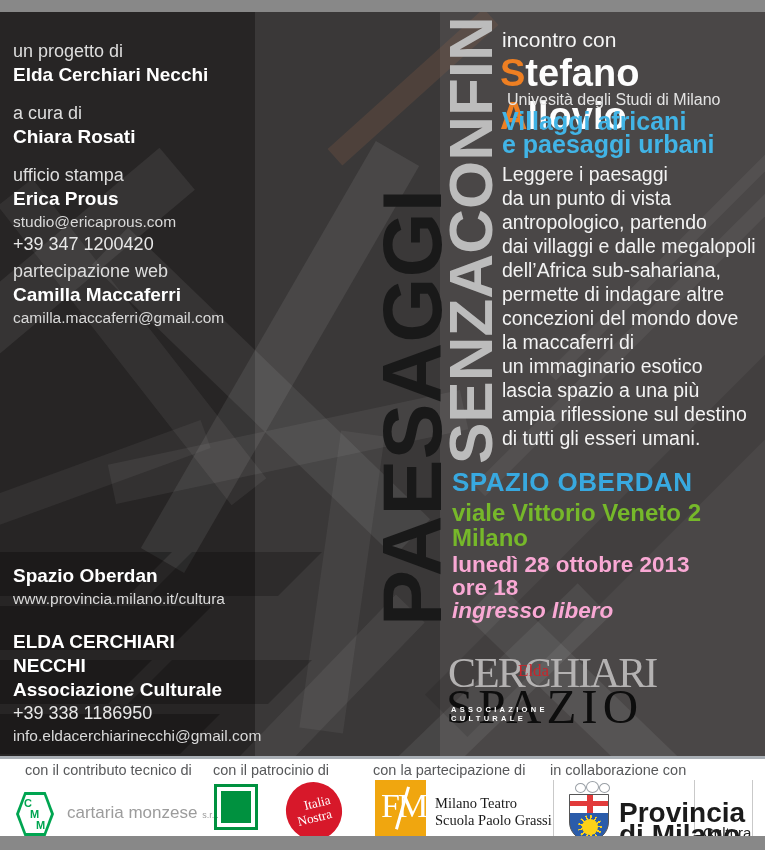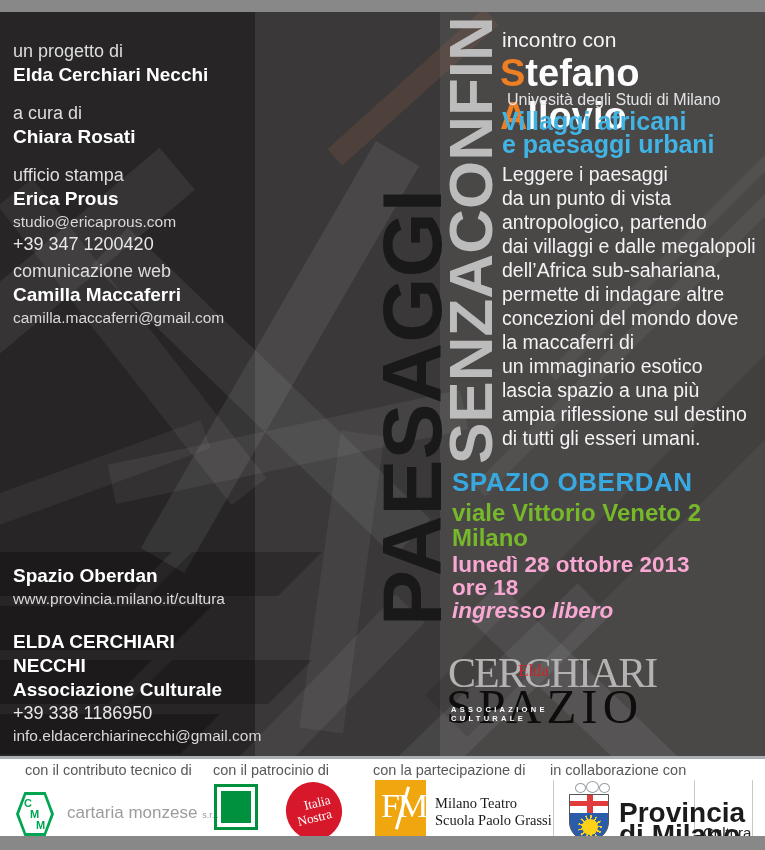--- a/index.html
+++ b/index.html
@@ -134,21 +134,21 @@
       <div class="lbl">a cura di</div>
       <div class="nm">Chiara Rosati</div>
     </div>
     <div class="lcol" style="top:152px;">
       <div class="lbl">ufficio stampa</div>
       <div class="nm">Erica Prous</div>
       <div class="sm">studio@ericaprous.com</div>
       <div class="ph">+39 347 1200420</div>
     </div>
     <div class="lcol" style="top:248px;">
-      <div class="lbl">comunicazione web</div>
+      <div class="lbl">partecipazione web</div>
       <div class="nm">Camilla Maccaferri</div>
       <div class="sm">camilla.maccaferri@gmail.com</div>
     </div>
     <div class="lcol" style="top:552px;">
       <div class="nm">Spazio Oberdan</div>
       <div class="sm">www.provincia.milano.it/cultura</div>
     </div>
     <div class="lcol" style="top:618px;">
       <div class="nm">ELDA CERCHIARI NECCHI</div>
       <div class="nm">Associazione Culturale</div>

